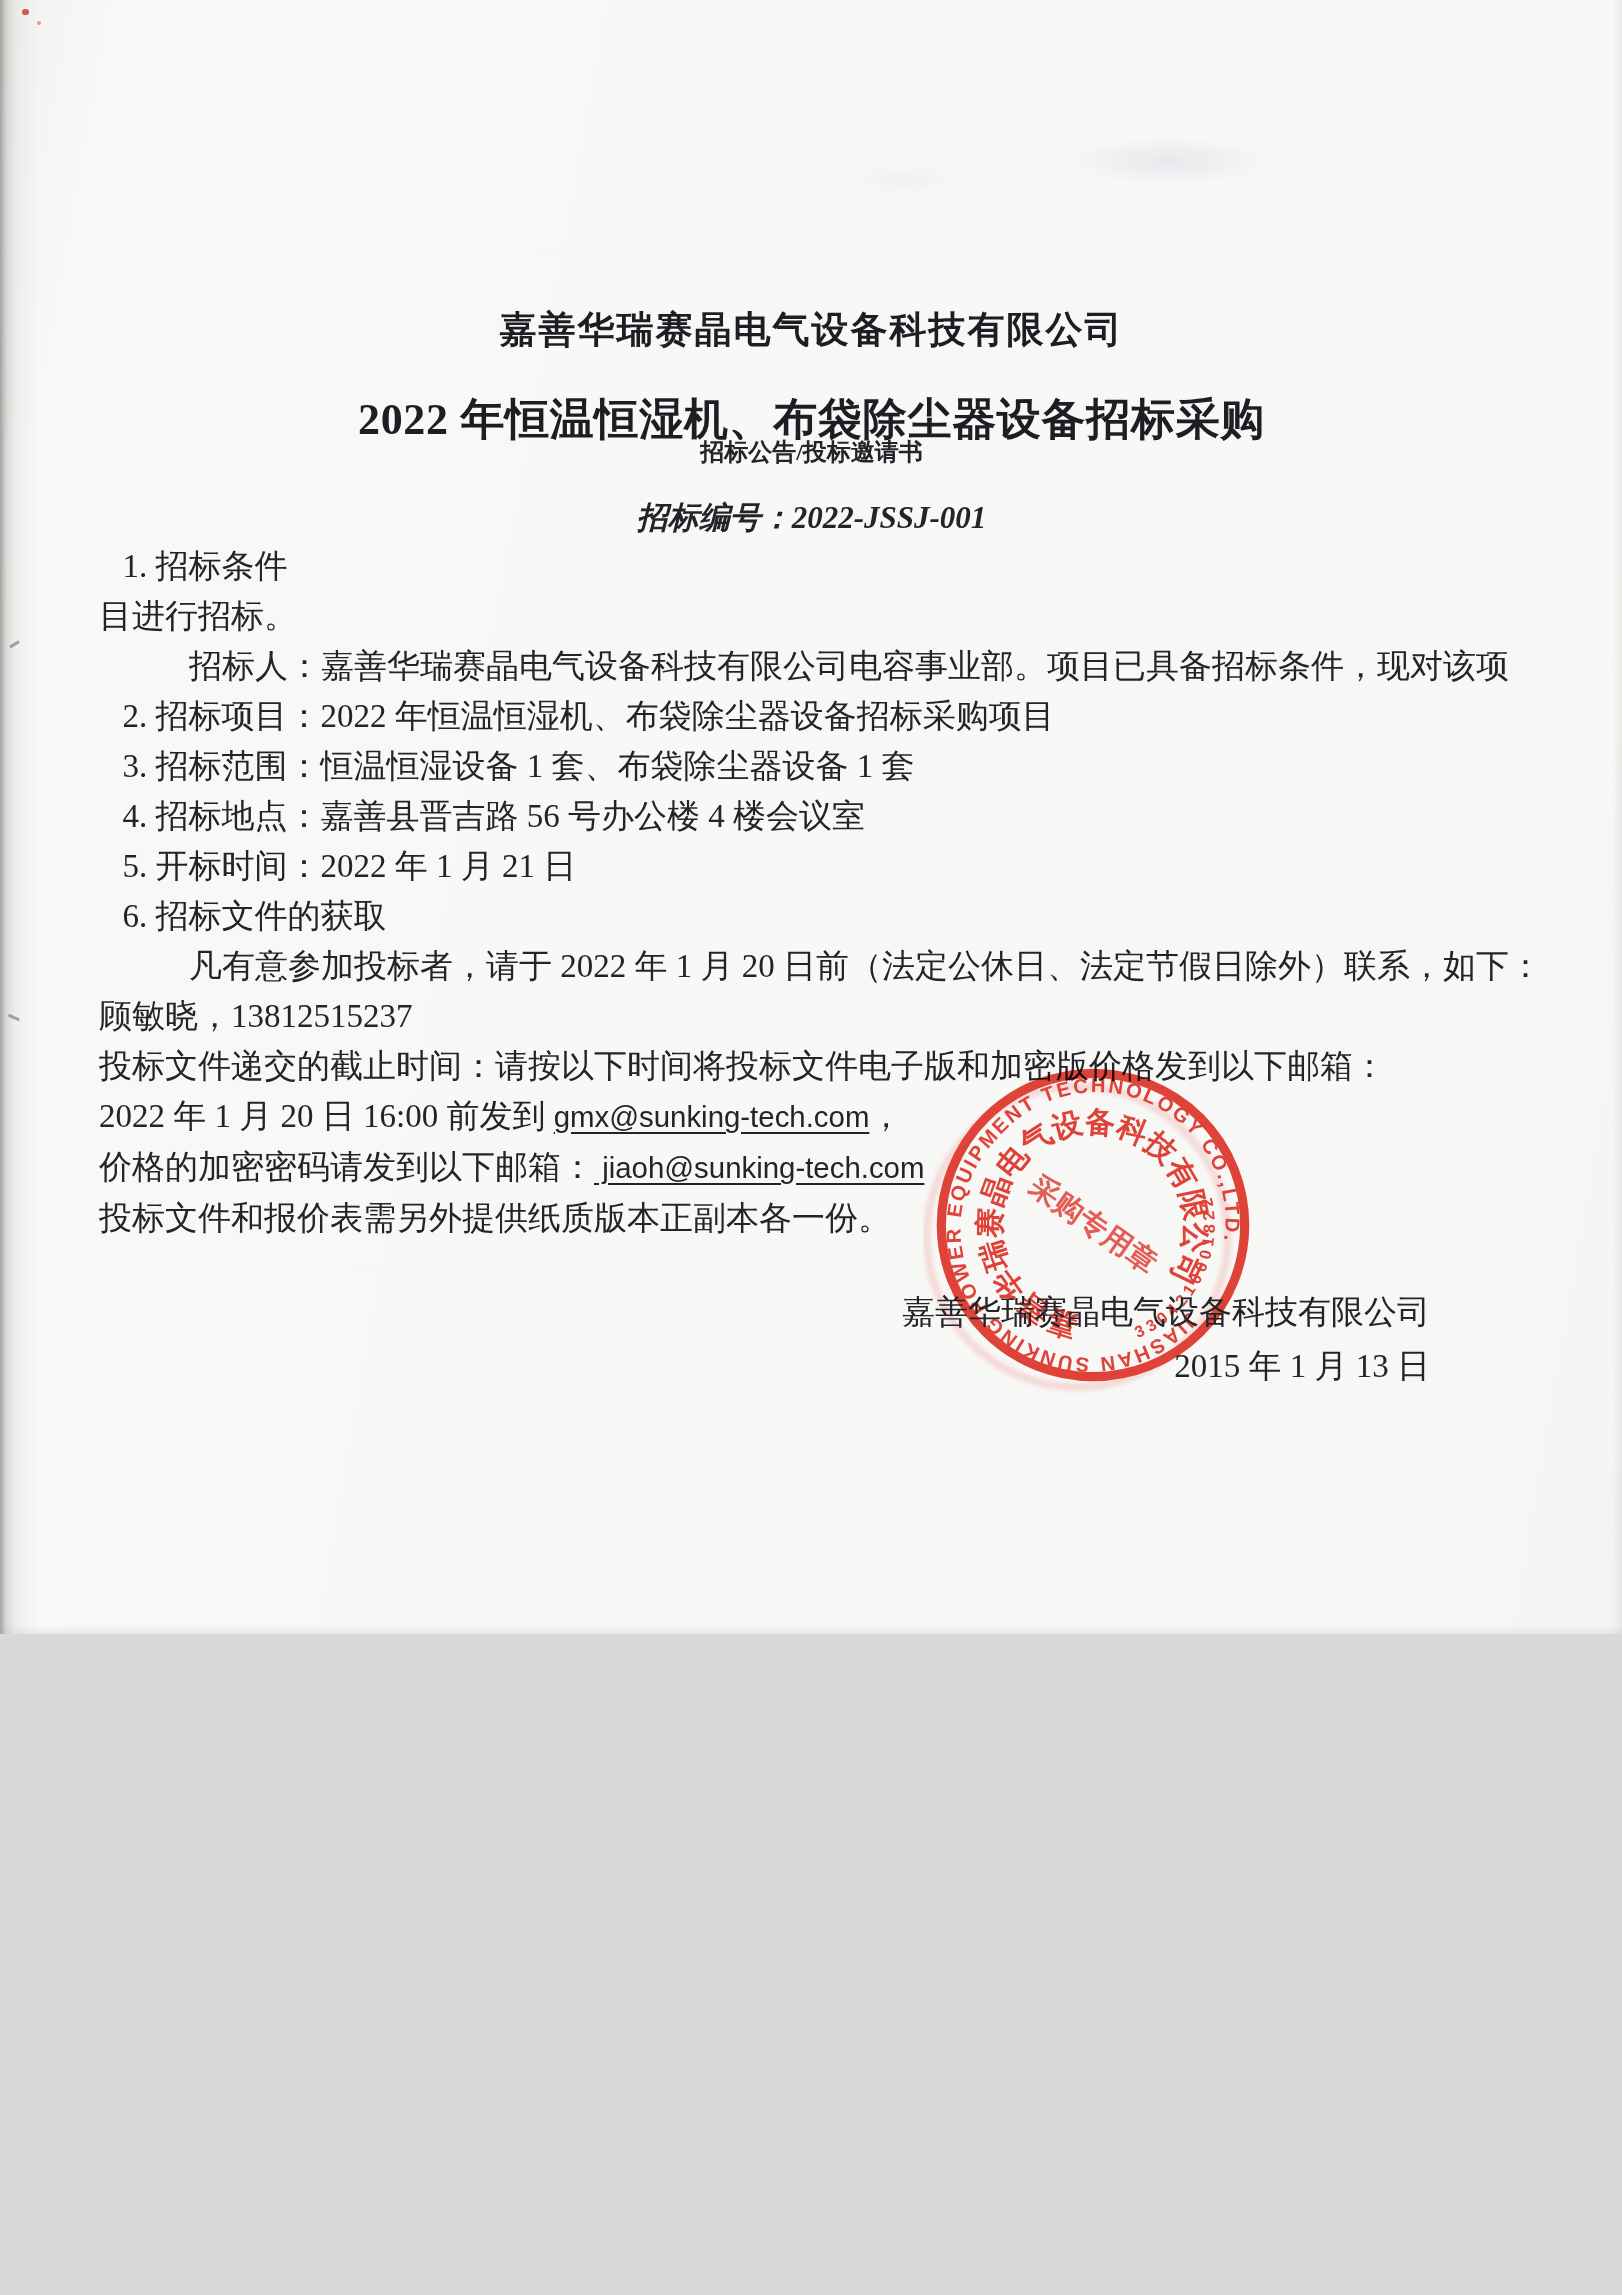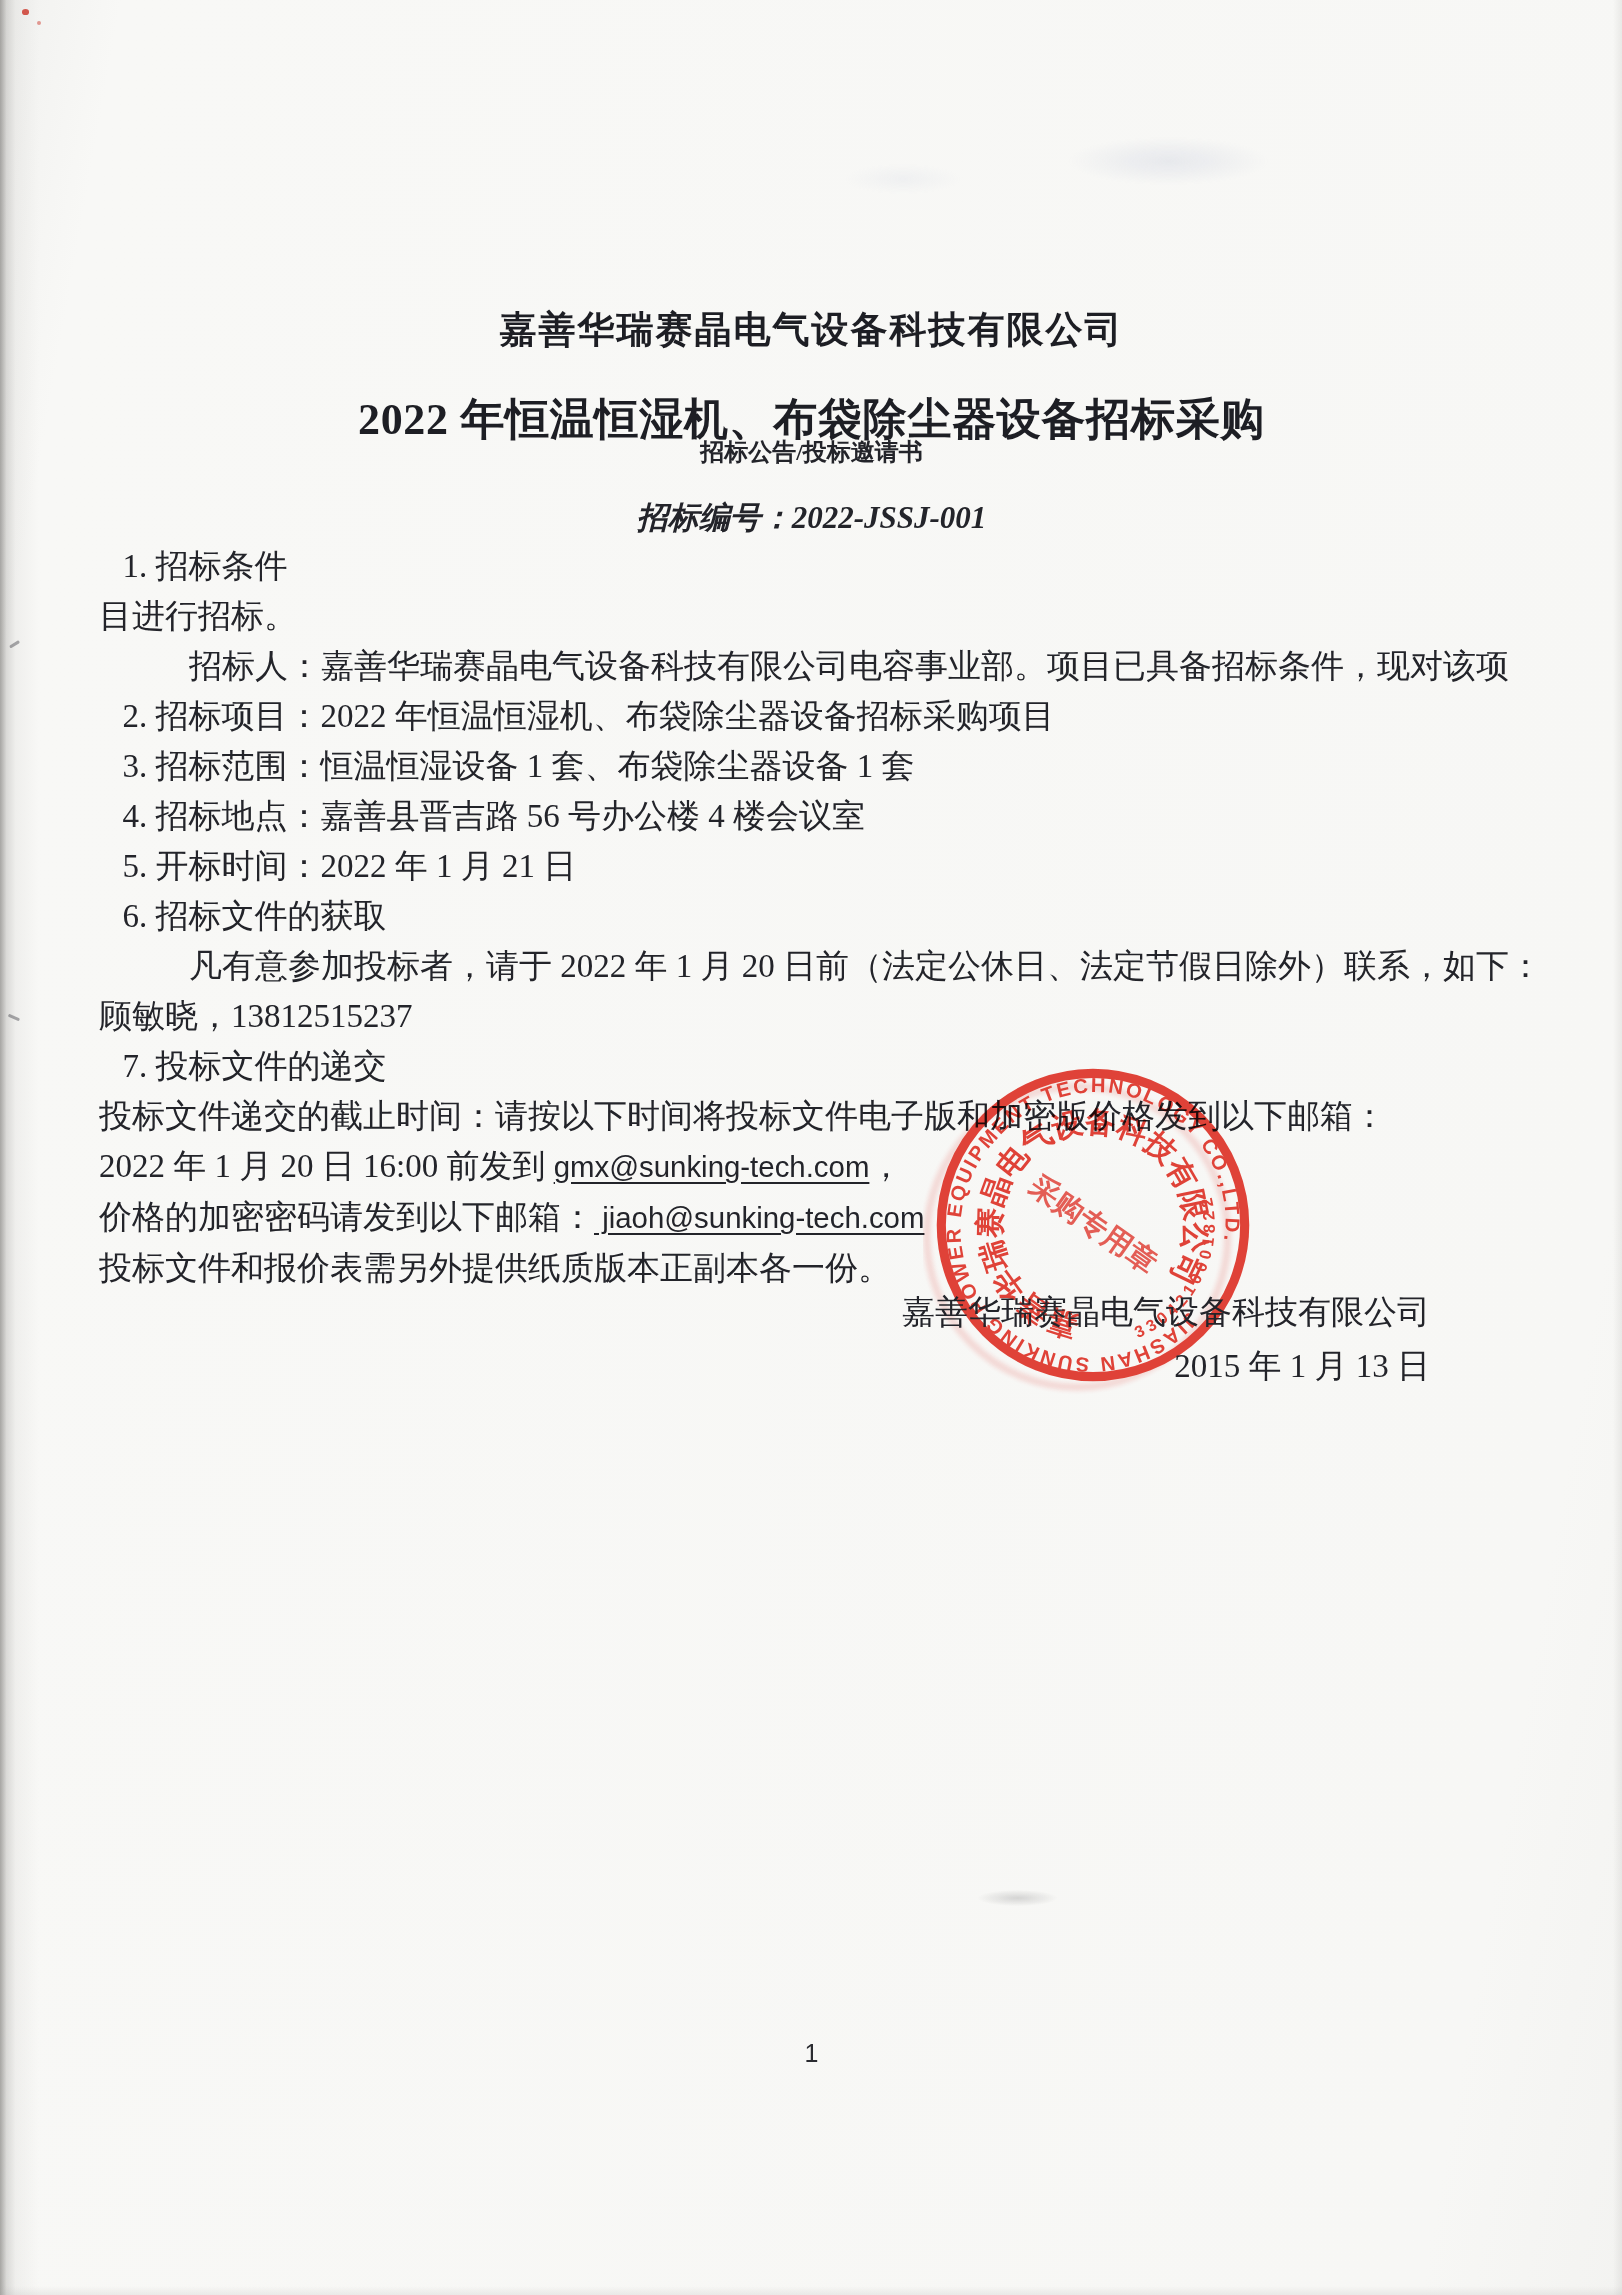--- a/index.html
+++ b/index.html
@@ -1,17 +1,17 @@
 <!DOCTYPE html>
 <html lang="zh" style="font-size:10.5px"><head>
 <meta charset="utf-8">
 <style>
   html,body{margin:0;padding:0;background:#d8d8d6;}
   .page{
-    position:relative;width:1623px;height:2295px;overflow:hidden;
+    position:relative;width:1623px;height:1634px;overflow:hidden;
     background:linear-gradient(100deg,#f1f1ef 0%,#f8f8f6 6%,#f7f7f5 90%,#f3f3f1 100%);
     font-family:"Liberation Serif",serif;color:#23242a;
   }
   
   .edge-left{position:absolute;left:0;top:0;bottom:0;width:41px;
     background:linear-gradient(to right,rgba(100,98,95,.55) 0,rgba(140,138,135,.28) 6.5px,rgba(185,183,180,.14) 15.7px,rgba(0,0,0,0) 39px);}
   .edge-right{position:absolute;right:0;top:0;bottom:0;width:10.5px;
     background:linear-gradient(to left,rgba(160,158,155,.18),rgba(0,0,0,0));}
   .edge-bottom{position:absolute;left:0;right:0;bottom:0;height:9.2px;
     background:linear-gradient(to top,rgba(160,158,155,.16),rgba(0,0,0,0));}
@@ -83,21 +83,20 @@
       <p class="line num"><span>1. 招标条件</span></p>
       <p class="line plain"><span>目进行招标。</span></p>
       <p class="line indent"><span>招标人：嘉善华瑞赛晶电气设备科技有限公司电容事业部。项目已具备招标条件，现对该项</span></p>
       <p class="line num"><span>2. 招标项目：2022 年恒温恒湿机、布袋除尘器设备招标采购项目</span></p>
       <p class="line num"><span>3. 招标范围：恒温恒湿设备 1 套、布袋除尘器设备 1 套</span></p>
       <p class="line num"><span>4. 招标地点：嘉善县晋吉路 56 号办公楼 4 楼会议室</span></p>
       <p class="line num"><span>5. 开标时间：2022 年 1 月 21 日</span></p>
       <p class="line num"><span>6. 招标文件的获取</span></p>
       <p class="line indent"><span>凡有意参加投标者，请于 2022 年 1 月 20 日前（法定公休日、法定节假日除外）联系，如下：</span></p>
       <p class="line plain"><span>顾敏晓，13812515237</span></p>
-      <p class="line num"><span>7. 投标文件的递交</span></p>
       <p class="line plain"><span>投标文件递交的截止时间：请按以下时间将投标文件电子版和加密版价格发到以下邮箱：</span></p>
       <p class="line plain"><span>2022 年 1 月 20 日 16:00 前发到 </span><span class="u email">gmx@sunking-tech.com</span><span>，</span></p>
       <p class="line plain"><span>价格的加密密码请发到以下邮箱：</span><span class="u email"> jiaoh@sunking-tech.com</span></p>
       <p class="line plain"><span>投标文件和报价表需另外提供纸质版本正副本各一份。</span></p>
     </div>
 
   <div class="sig">
     <div>嘉善华瑞赛晶电气设备科技有限公司</div>
     <div>2015 年 1 月 13 日</div>
   </div>

